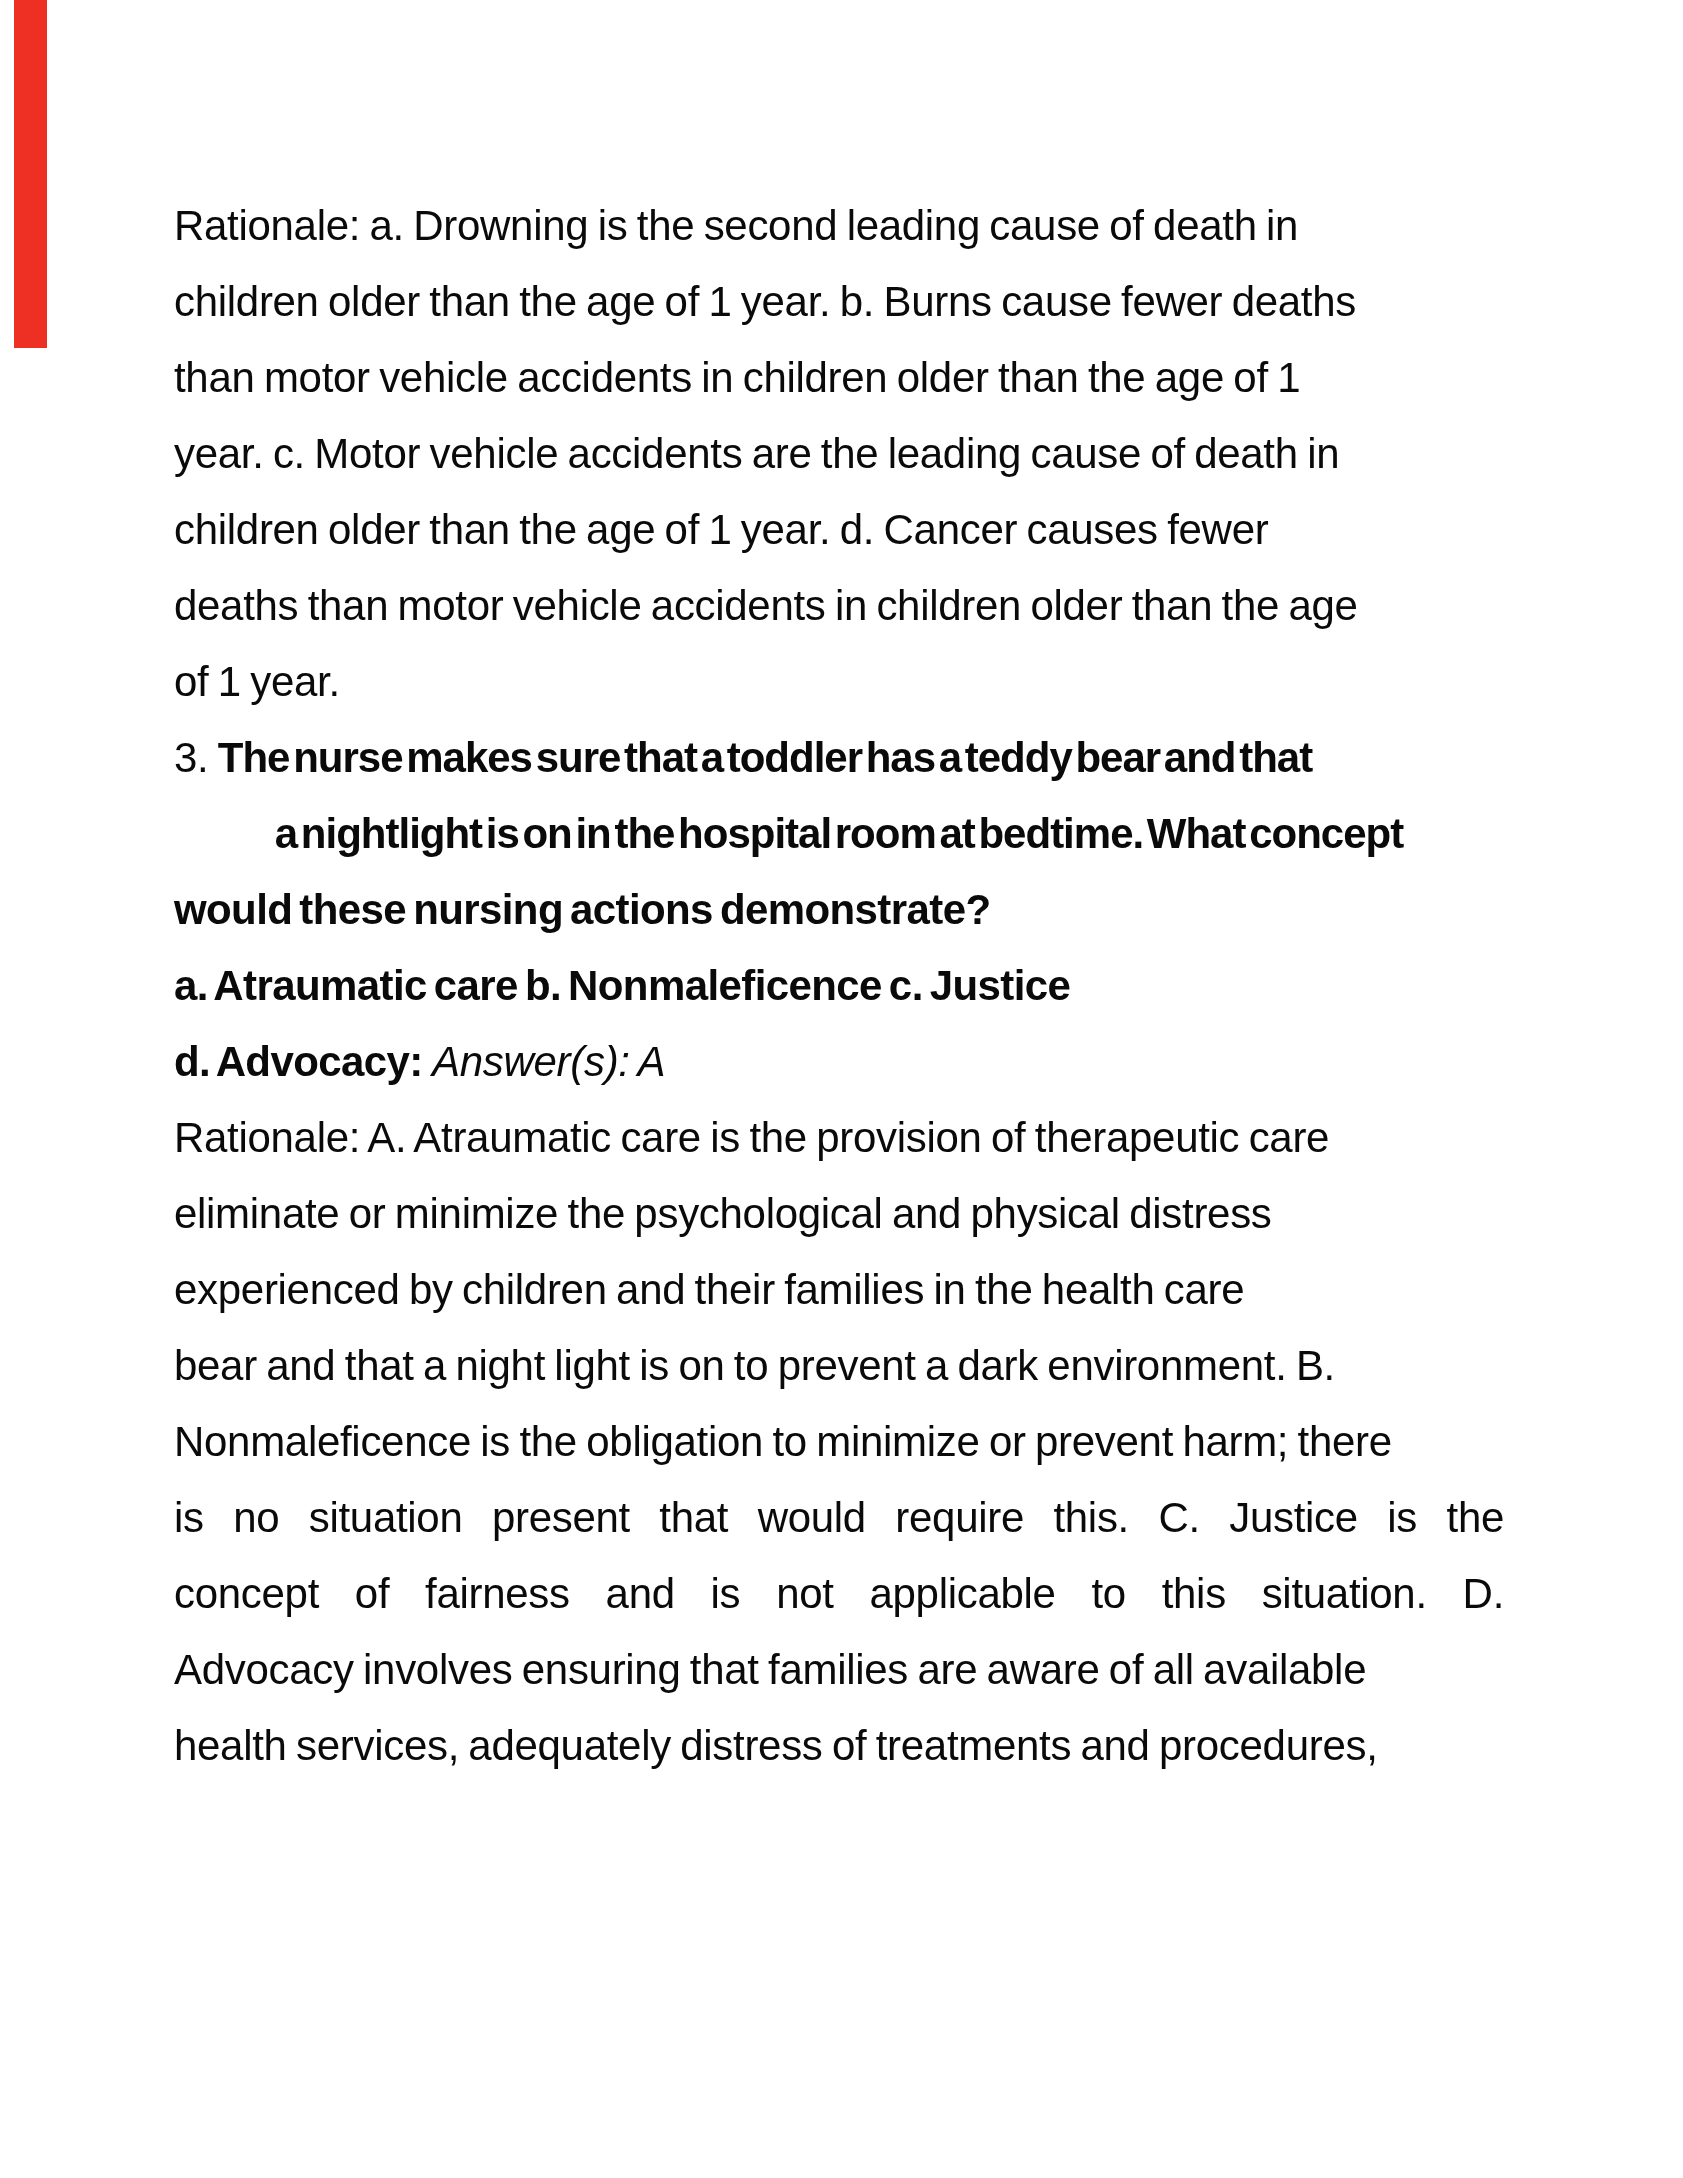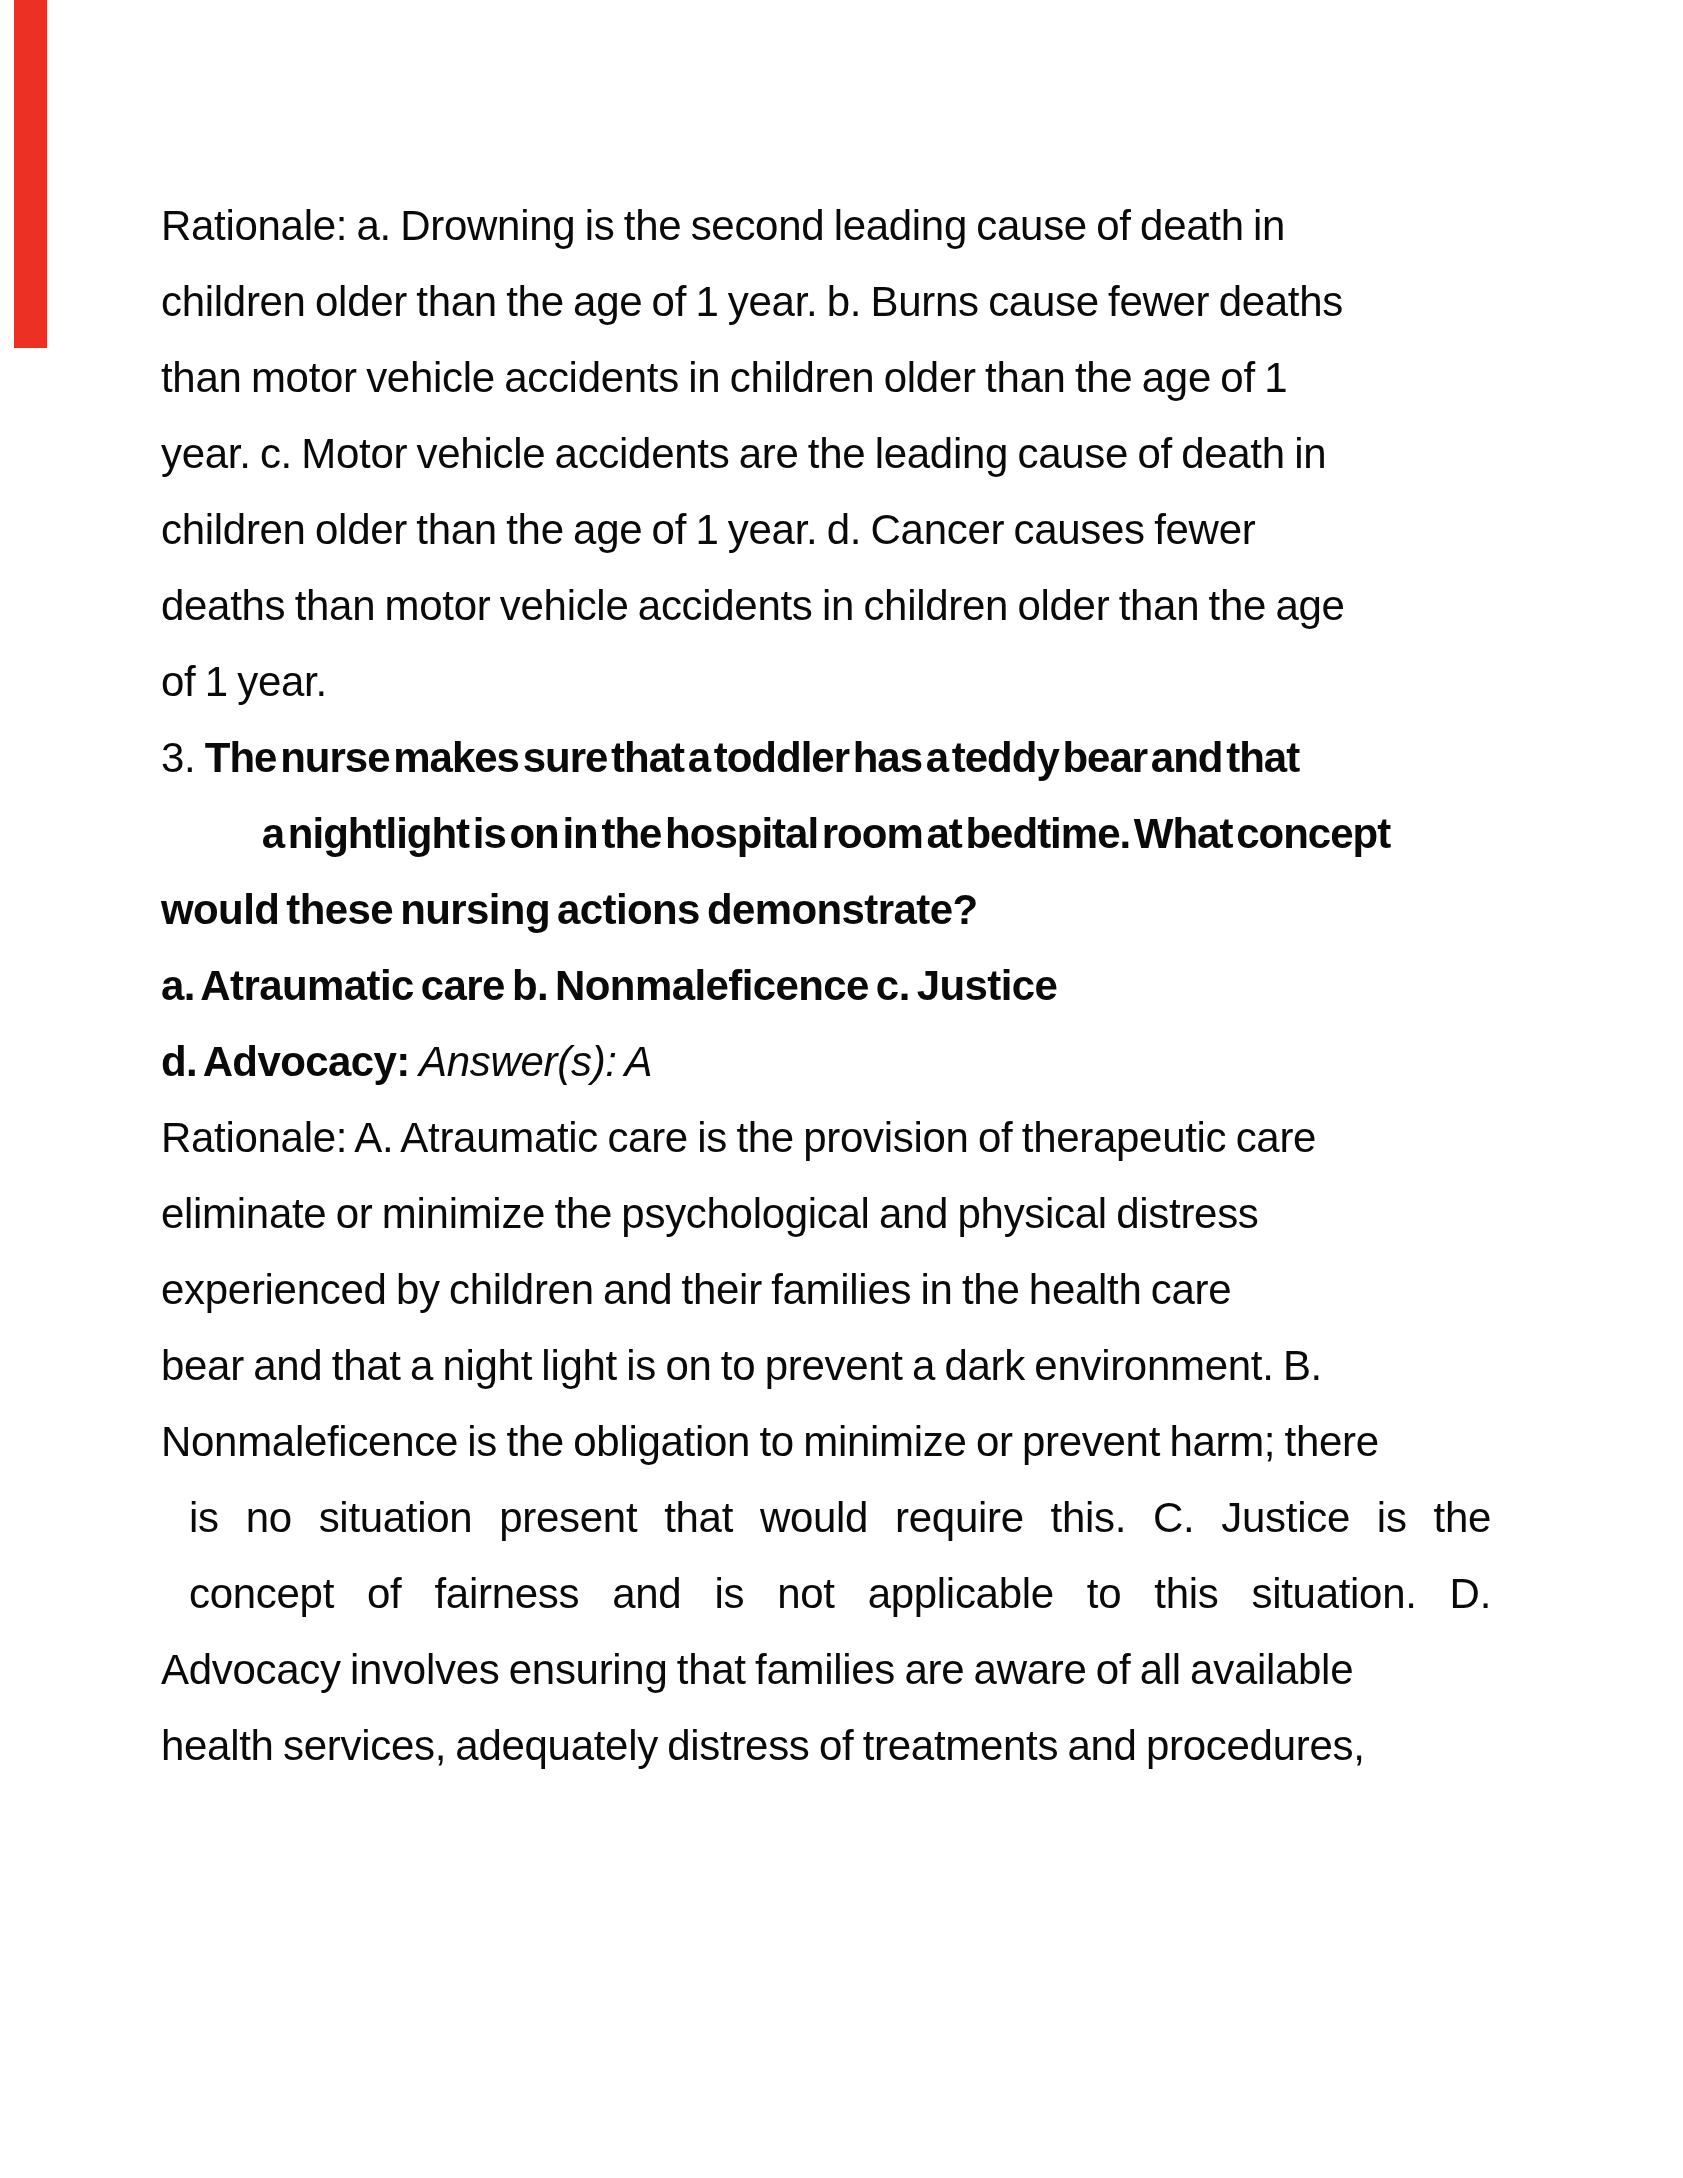--- a/index.html
+++ b/index.html
@@ -16,41 +16,40 @@
     overflow: hidden;
   }
   .ribbon {
     position: absolute;
     left: 14px; top: 0;
     width: 33px; height: 348px;
     background: #ee2f24;
   }
   .textblock {
     position: absolute;
-    left: 161px; top: 188px;
+    left: 174px; top: 188px;
     width: 1330px;
     color: #0a0a0a;
     font-size: 42px;
   }
   .line {
     height: 76px;
     line-height: 76px;
     white-space: nowrap;
     letter-spacing: -0.3px;
     word-spacing: -2px;
   }
   .bold { font-weight: bold; }
   .squeeze { word-spacing: -7px; letter-spacing: -1px; text-align: center; }
   .slighttight { word-spacing: -4px; letter-spacing: -0.6px; }
   .fill {
     white-space: normal;
     text-align: justify;
     text-align-last: justify;
     word-spacing: 0;
-    margin-left: 28px;
   }
   .num { font-weight: normal; letter-spacing: -0.3px; word-spacing: 0; }
   .answer-regular { font-weight: normal; letter-spacing: -0.3px; word-spacing: -2px; font-style: italic; }
 </style>
 </head>
 <body>
 
 <div class="page">
 
   <div class="ribbon"></div>

